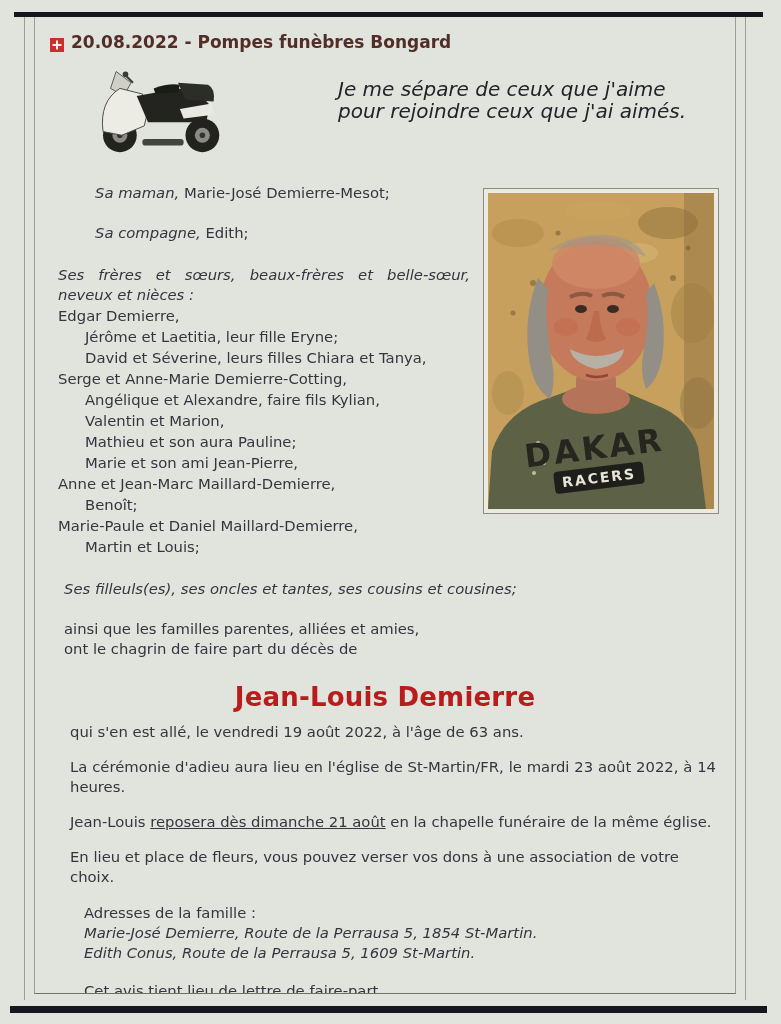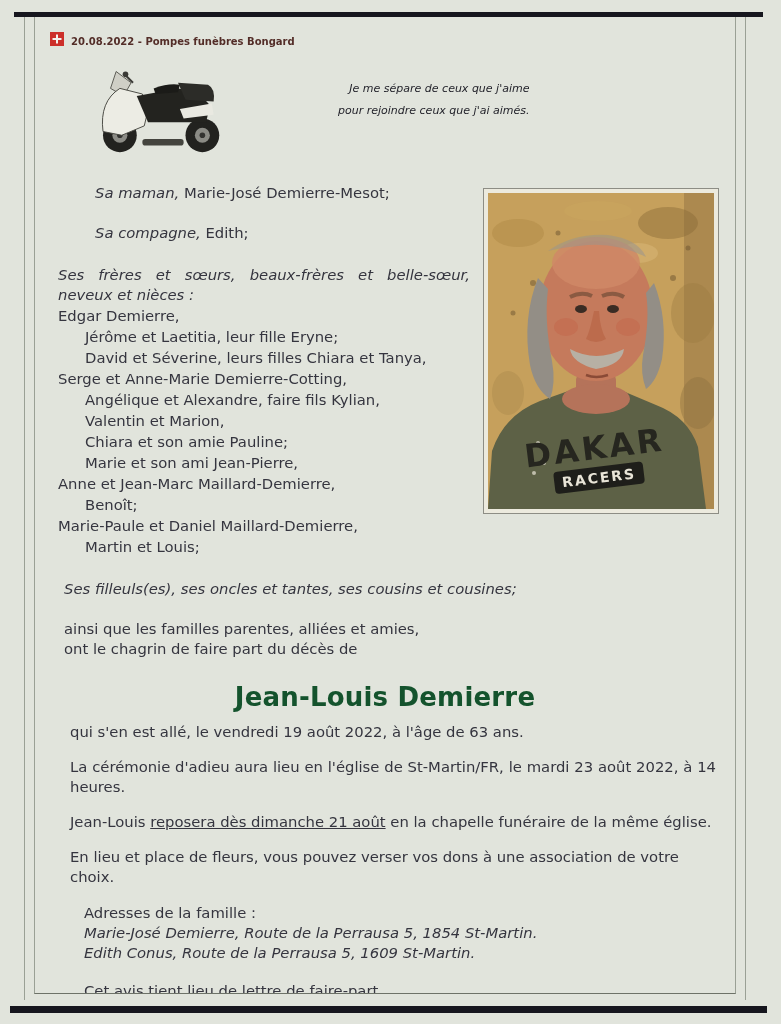--- a/index.html
+++ b/index.html
@@ -19,41 +19,41 @@
     position:absolute;top:17px;left:24px;width:722px;height:983px;
     border-left:1px solid #9aa095;border-right:1px solid #9aa095;
     box-sizing:border-box;
   }
   .frame-inner{
     position:absolute;top:0;left:9px;right:9px;bottom:6px;
     border-left:1px solid #9aa095;border-right:1px solid #9aa095;border-bottom:1px solid #6d7268;
     padding:0 15px;box-sizing:border-box;overflow:hidden;
     color:#35353f;font-size:14.8px;line-height:20px;
   }
-  .date-row{margin-top:15px;display:flex;align-items:flex-start;gap:7px;
-    color:#532d28;font-weight:bold;font-size:10px;}
+  .date-row{margin-top:15px;display:flex;align-items:flex-end;gap:7px;
+    color:#532d28;font-weight:bold;font-size:17px;}
   .top-row{display:flex;align-items:flex-start;margin-top:8px;}
   .moto-wrap{margin-left:38px;}
-  .quote{margin-left:100px;margin-top:18px;font-style:italic;font-size:11px;
-    line-height:22px;color:#23232b;text-align:right;}
+  .quote{margin-left:100px;margin-top:18px;font-style:italic;font-size:20px;
+    line-height:22px;color:#23232b;text-align:left;}
   .photo-frame{
     float:right;width:226px;height:316px;margin:6px 2px 12px 14px;
     border:4px solid #eceade;outline:1px solid #8d8d85;background:#c6a05c;
   }
   .main{margin-top:2px;}
   .fam-head{margin:20px 0 0 8px;}
   .it{font-style:italic;margin-left:37px;}
   .sib-intro{margin:22px 8px 0 8px;font-style:italic;text-align:justify;}
   .fam-list{margin:0 0 0 8px;}
   .fam-line{line-height:21px;}
   .fam-line.indent{padding-left:27px;}
   .filleuls{margin:22px 0 8px 14px;font-style:italic;}
   .familles{margin:20px 0 16px 14px;}
   .deceased{clear:both;text-align:center;font-size:26px;font-weight:bold;
-    color:#14532d;margin:28px 0 0;letter-spacing:.2px;}
+    color:#b91c1c;margin:28px 0 0;letter-spacing:.2px;}
   .para{margin:15px 4px 0 20px;}
   .justify{text-align:justify;}
   .ul{text-decoration:underline;}
   .addr{margin:16px 4px 0 34px;}
   .addr .line{font-style:italic;}
   .fairepart{margin:18px 4px 0 34px;}
 </style>
 </head>
 <body>
 
@@ -162,21 +162,21 @@
             <div class="fam-line indent"><span>Jérôme et Laetitia, leur fille Eryne;</span></div>
 
             <div class="fam-line indent"><span>David et Séverine, leurs filles Chiara et Tanya,</span></div>
 
             <div class="fam-line"><span>Serge et Anne-Marie Demierre-Cotting,</span></div>
 
             <div class="fam-line indent"><span>Angélique et Alexandre, faire fils Kylian,</span></div>
 
             <div class="fam-line indent"><span>Valentin et Marion,</span></div>
 
-            <div class="fam-line indent"><span>Chiara et son amie Pauline;</span></div>
+            <div class="fam-line indent"><span>Mathieu et son aura Pauline;</span></div>
 
             <div class="fam-line indent"><span>Marie et son ami Jean-Pierre,</span></div>
 
             <div class="fam-line"><span>Anne et Jean-Marc Maillard-Demierre,</span></div>
 
             <div class="fam-line indent"><span>Benoît;</span></div>
 
             <div class="fam-line"><span>Marie-Paule et Daniel Maillard-Demierre,</span></div>
 
             <div class="fam-line indent"><span>Martin et Louis;</span></div>

